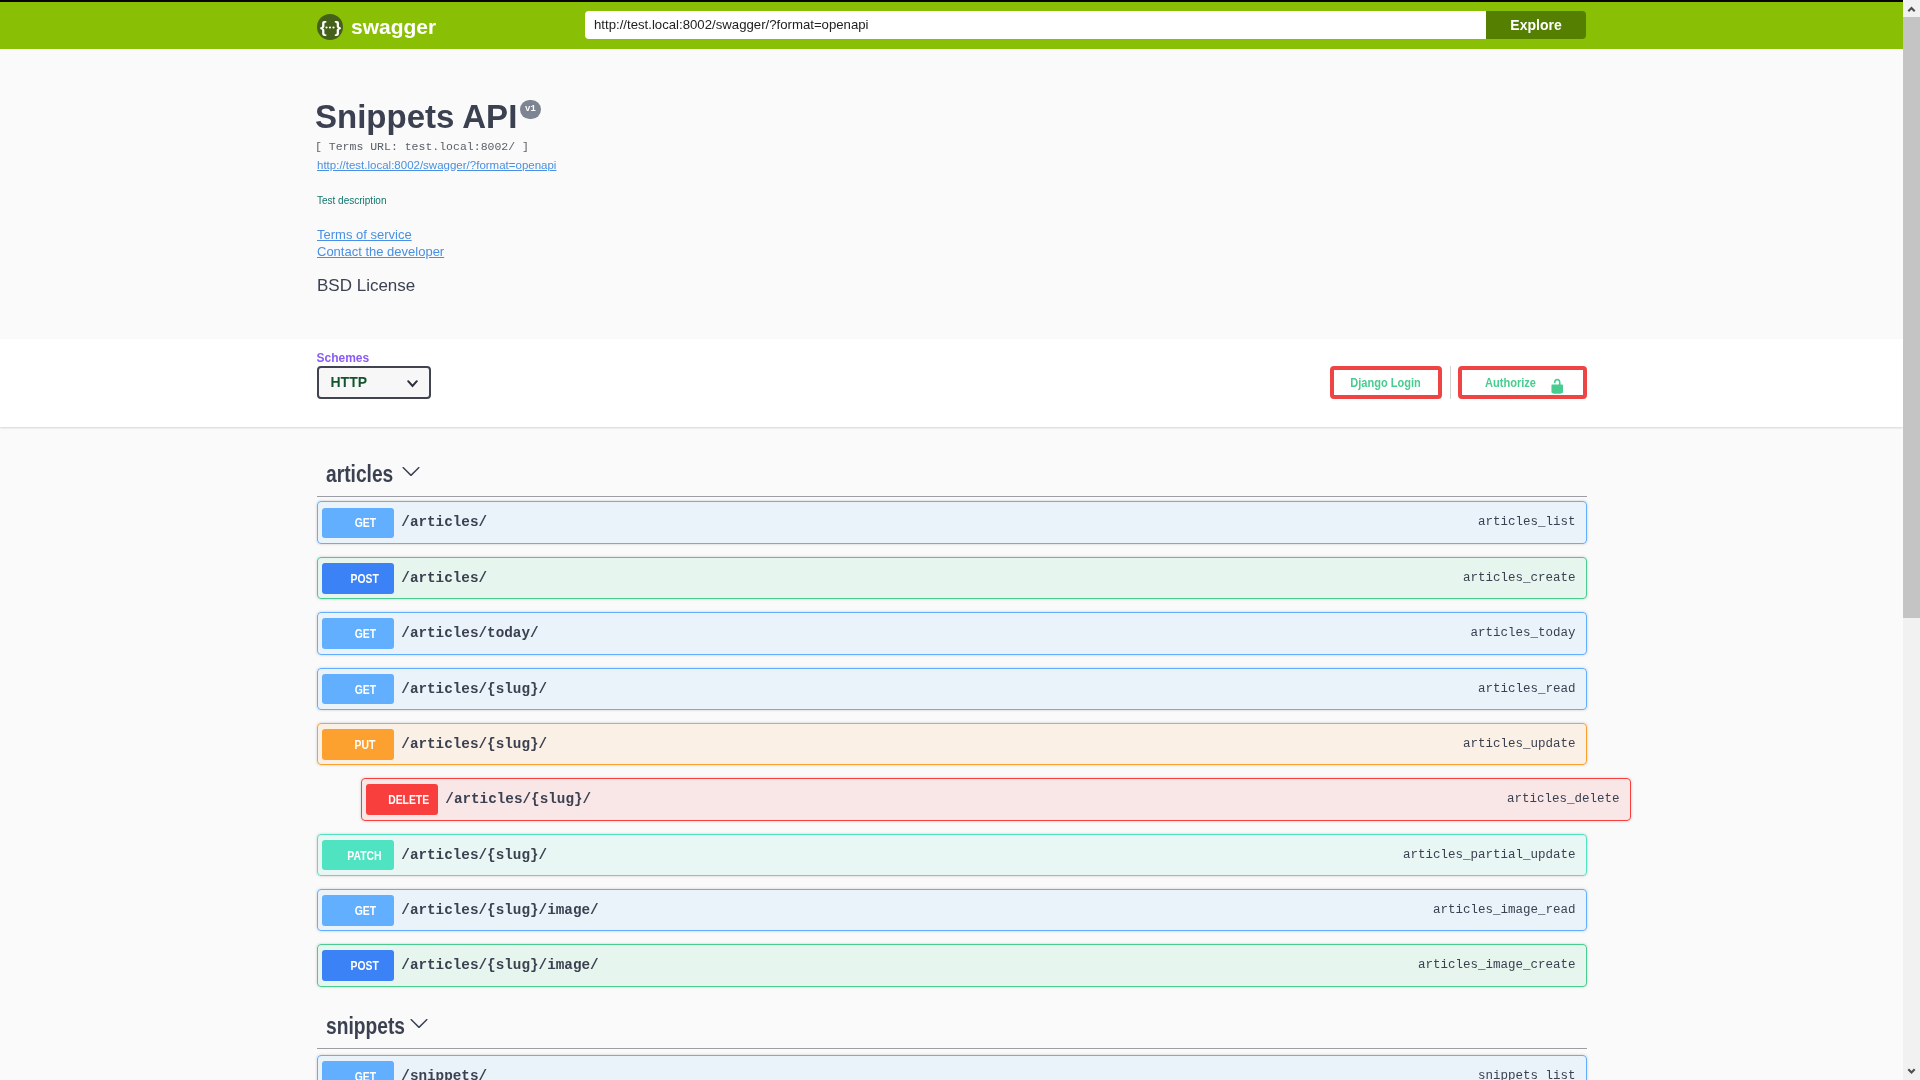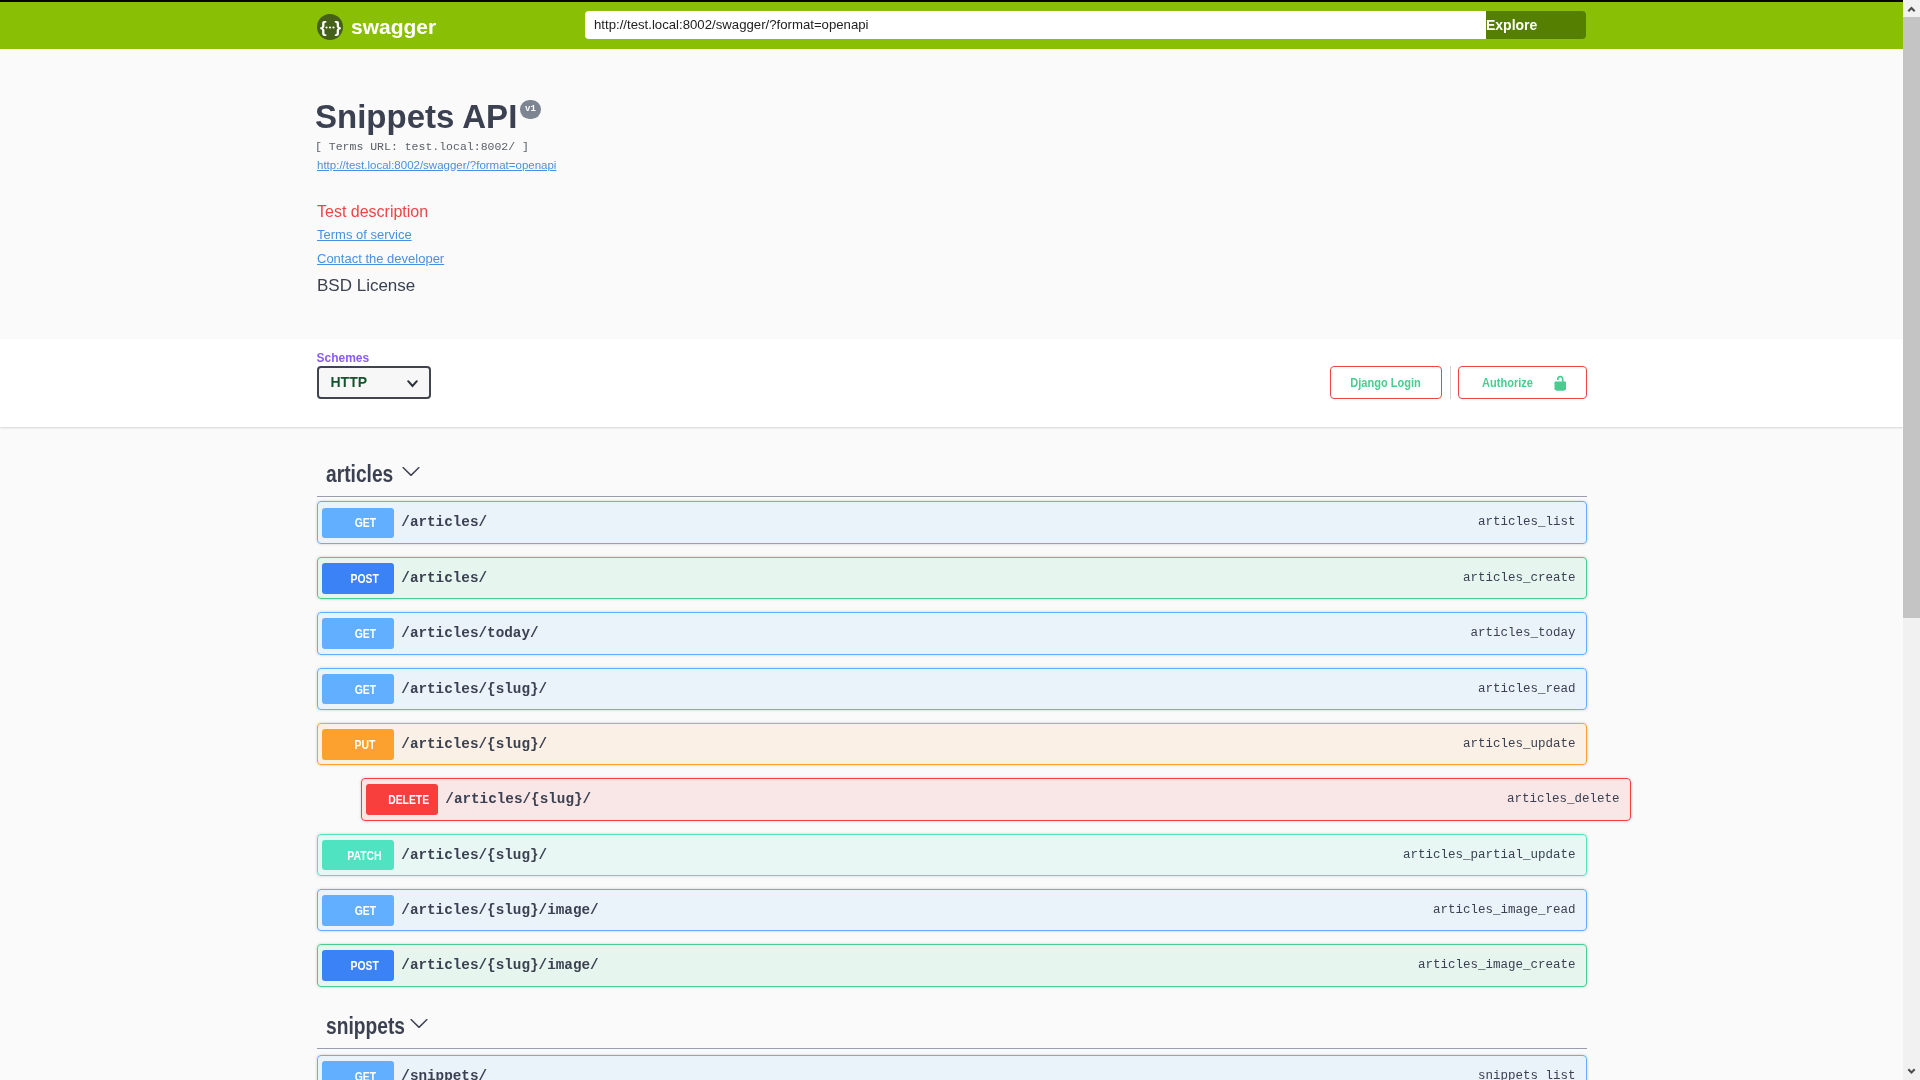--- a/index.html
+++ b/index.html
@@ -9,43 +9,43 @@
   
   #topline { left:0; top:0; width:1903px; height:2px; background:#060606; }
   #topbar { left:0; top:2px; width:1903px; height:47px; background:#89bf04; }
   #logo { left:317px; top:13.7px; width:26px; height:26px; }
   #logotext { left:351px; top:15px; color:#fff; font-size:21px; font-weight:bold; }
   #urlinput { left:585px; top:11px; width:901px; height:28px; background:#fff;
     border-radius:4px 0 0 4px; color:#222; font-size:13.2px; line-height:28px;
     padding-left:9px; white-space:nowrap; overflow:hidden; }
   #explore { left:1486px; top:11px; width:100px; height:28px; background:#547f00;
     border-radius:0 4px 4px 0; color:#fff; font-size:14px; font-weight:bold;
-    line-height:28px; }
+    text-align:center; line-height:28px; }
   
   #title { left:315px; top:100px; color:#3b4151; font-size:33px; font-weight:bold; line-height:1; }
   #vbadge { left:520px; top:99.5px; width:21px; height:19.5px; background:#7d8492;
     border-radius:10px; color:#fff; font-family:"Liberation Mono",monospace;
     font-size:9px; font-weight:bold; text-align:center; line-height:19.5px; }
   #baseurl { left:315px; top:140.5px; color:#5b6069; font-family:"Liberation Mono",monospace;
     font-size:11.5px; line-height:1; }
   #mainlink { left:317px; top:159.5px; color:#4990e2; font-size:11.5px; line-height:1;
     text-decoration:underline; }
-  #desc { left:317px; top:195.5px; color:#ef4444; font-size:16px; line-height:1;margin-top:8px; }
+  #desc { left:317px; top:195.5px; color:#0f766e; font-size:10px; line-height:1; }
   #terms { left:317px; top:227.7px; color:#4990e2; font-size:13px; line-height:1; text-decoration:underline; }
-  #contact { left:317px; top:252px; color:#4990e2; font-size:13px; line-height:1; text-decoration:underline; }
+  #contact { left:317px; top:245px; color:#4990e2; font-size:13px; line-height:1; text-decoration:underline; }
   #bsd { left:317px; top:276.5px; color:#3b4151; font-size:17px; line-height:1; }
   
   #schemeband { left:0; top:338.5px; width:1903px; height:88px; background:#fff;
     box-shadow:0 1px 2px 0 rgba(0,0,0,.15); }
   #schemelabel { left:316.5px; top:351.5px; color:#8b5cf6; font-size:12px; font-weight:bold; line-height:1; }
   #schemesel { left:316.5px; top:366px; width:114.5px; height:32.5px; background:#f7f7f7;
     border:2px solid #41444e; border-radius:4px; color:#14532d; font-size:14px;
     font-weight:bold; line-height:28.5px; padding-left:12px; }
   #schemechev { left:407px; top:379.5px; }
-  .gbtn { border:1px solid #ef4444; border-radius:4px; color:#49cc90; font-size:13px;
+  .gbtn { border:4px solid #ef4444; border-radius:4px; color:#49cc90; font-size:13px;
     font-weight:bold; height:33px; top:366px; display:flex; align-items:center; justify-content:center; }
   #django { left:1330px; width:112px; }
   #btnsep { left:1450px; top:366px; width:1px; height:33px; background:#d4d4d4; }
   #authorize { left:1458px; width:129px; justify-content:flex-start; padding-left:22.7px; }
   #authorize svg { position:absolute; right:18px; top:8px; }
   .squeeze { display:inline-block; transform:scaleX(.85); transform-origin:50% 50%; }
   .squeezeL { display:inline-block; transform:scaleX(.85); transform-origin:0 50%; }
   
   .tagtext { color:#3b4151; font-size:24px; font-weight:bold; line-height:1;
     transform:scaleX(.8); transform-origin:0 0; }

